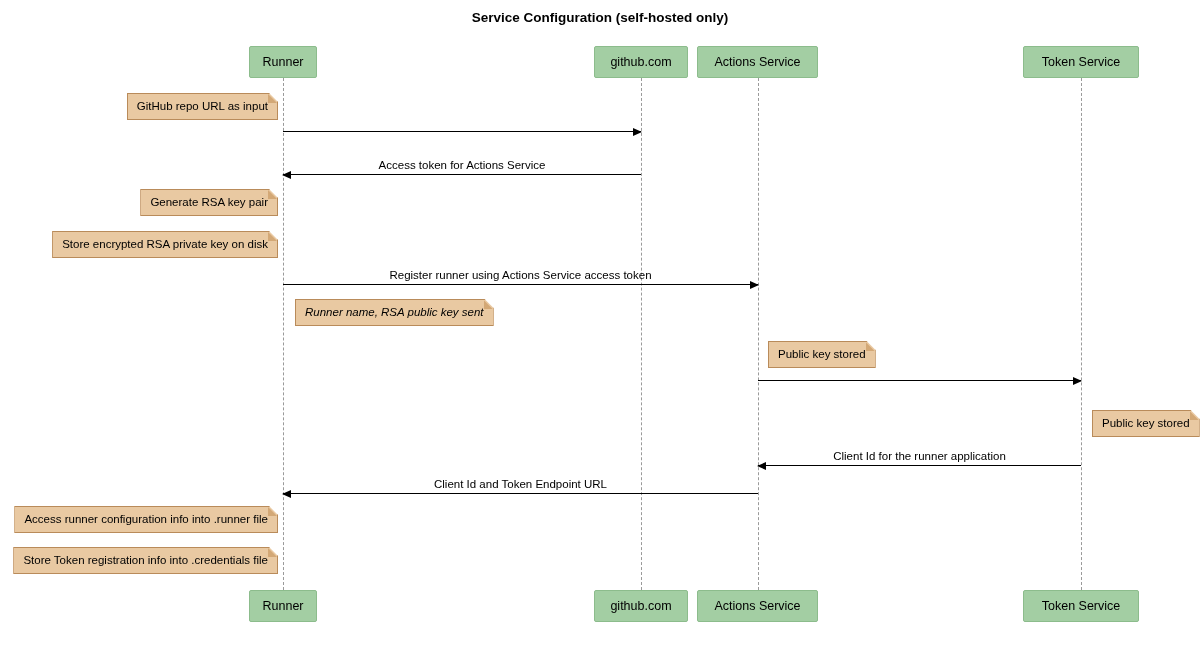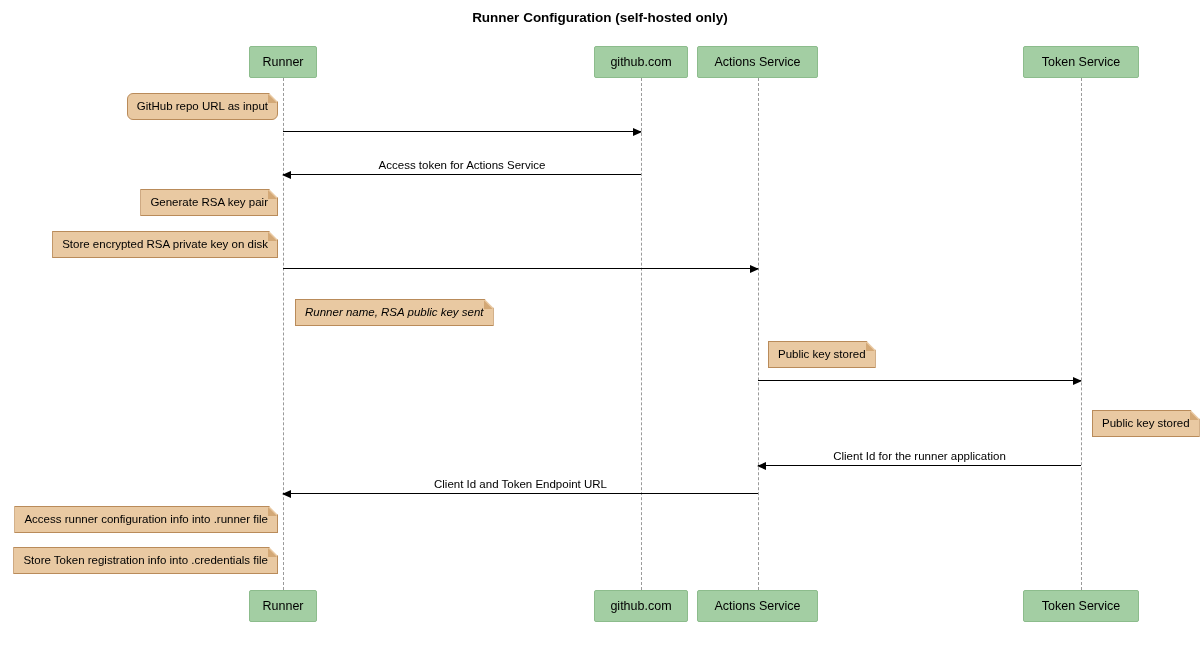--- a/index.html
+++ b/index.html
@@ -44,21 +44,21 @@
     position:absolute; top:0; right:0; width:9px; height:9px;
     background:var(--note-fold,#d3a876);
     clip-path: polygon(0 0, 100% 100%, 0 100%);
   }
 </style>
 </head>
 <body>
 
 <div id="canvas">
 
-  <div class="title">Runner Configuration (self-hosted only)</div>
+  <div class="title">Service Configuration (self-hosted only)</div>
 
   <div class="lifeline" style="left:283px; top:78px; height:512px;"></div>
   <div class="lifeline" style="left:641px; top:78px; height:512px;"></div>
   <div class="lifeline" style="left:758px; top:78px; height:512px;"></div>
   <div class="lifeline" style="left:1081px; top:78px; height:512px;"></div>
 
   <div class="participant" style="left:249px; top:46px; width:68px;">Runner</div>
   <div class="participant" style="left:594px; top:46px; width:94px;">github.com</div>
   <div class="participant" style="left:697px; top:46px; width:121px;">Actions Service</div>
   <div class="participant" style="left:1023px; top:46px; width:116px;">Token Service</div>
@@ -75,20 +75,21 @@
   </div>
 
   <div class="msg dir-left" style="left:283px; top:158px; width:358px;">
     <div class="msg-label">Access token for Actions Service</div>
     <div class="msg-line">
         <span class="arrowhead"></span>
       </div>
   </div>
 
   <div class="msg dir-right" style="left:283px; top:268px; width:475px;">
+    <div class="msg-label">Register runner using Actions Service access token</div>
     <div class="msg-line">
         <span class="arrowhead"></span>
       </div>
   </div>
 
   <div class="msg dir-right" style="left:758px; top:380px; width:323px;">
     <div class="msg-line">
         <span class="arrowhead"></span>
       </div>
   </div>
@@ -100,21 +101,21 @@
       </div>
   </div>
 
   <div class="msg dir-left" style="left:283px; top:477px; width:475px;">
     <div class="msg-label">Client Id and Token Endpoint URL</div>
     <div class="msg-line">
         <span class="arrowhead"></span>
       </div>
   </div>
 
-  <div class="note" style="right:922px; top:93px;border-radius:6px;">
+  <div class="note" style="right:922px; top:93px;">
     <span>GitHub repo URL as input</span><span class="fold"></span>
   </div>
   <div class="note" style="right:922px; top:189px;">
     <span>Generate RSA key pair</span><span class="fold"></span>
   </div>
   <div class="note" style="right:922px; top:231px;">
     <span>Store encrypted RSA private key on disk</span><span class="fold"></span>
   </div>
   <div class="note" style="left:295px; top:299px;font-style:italic;">
     <span>Runner name, RSA public key sent</span><span class="fold"></span>

